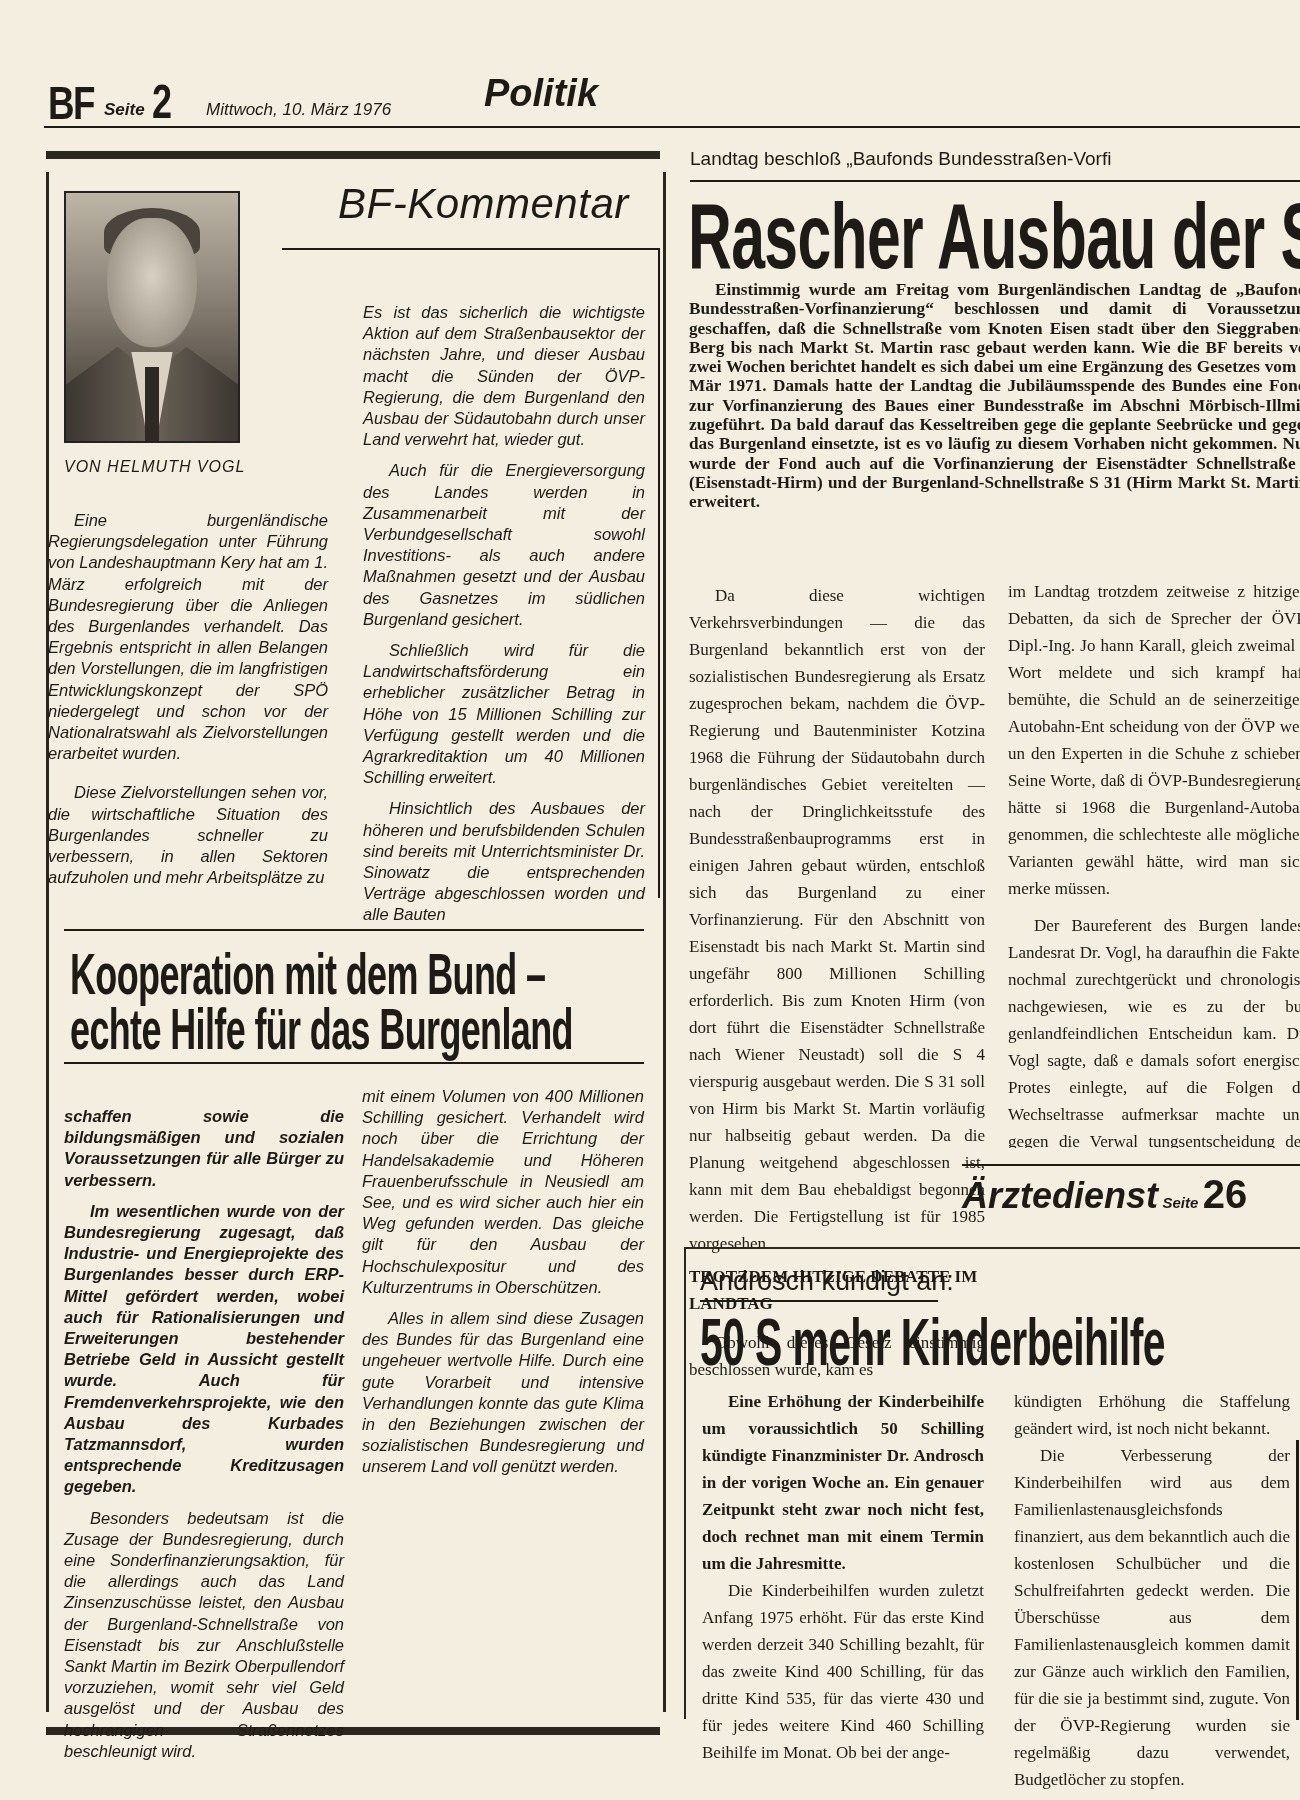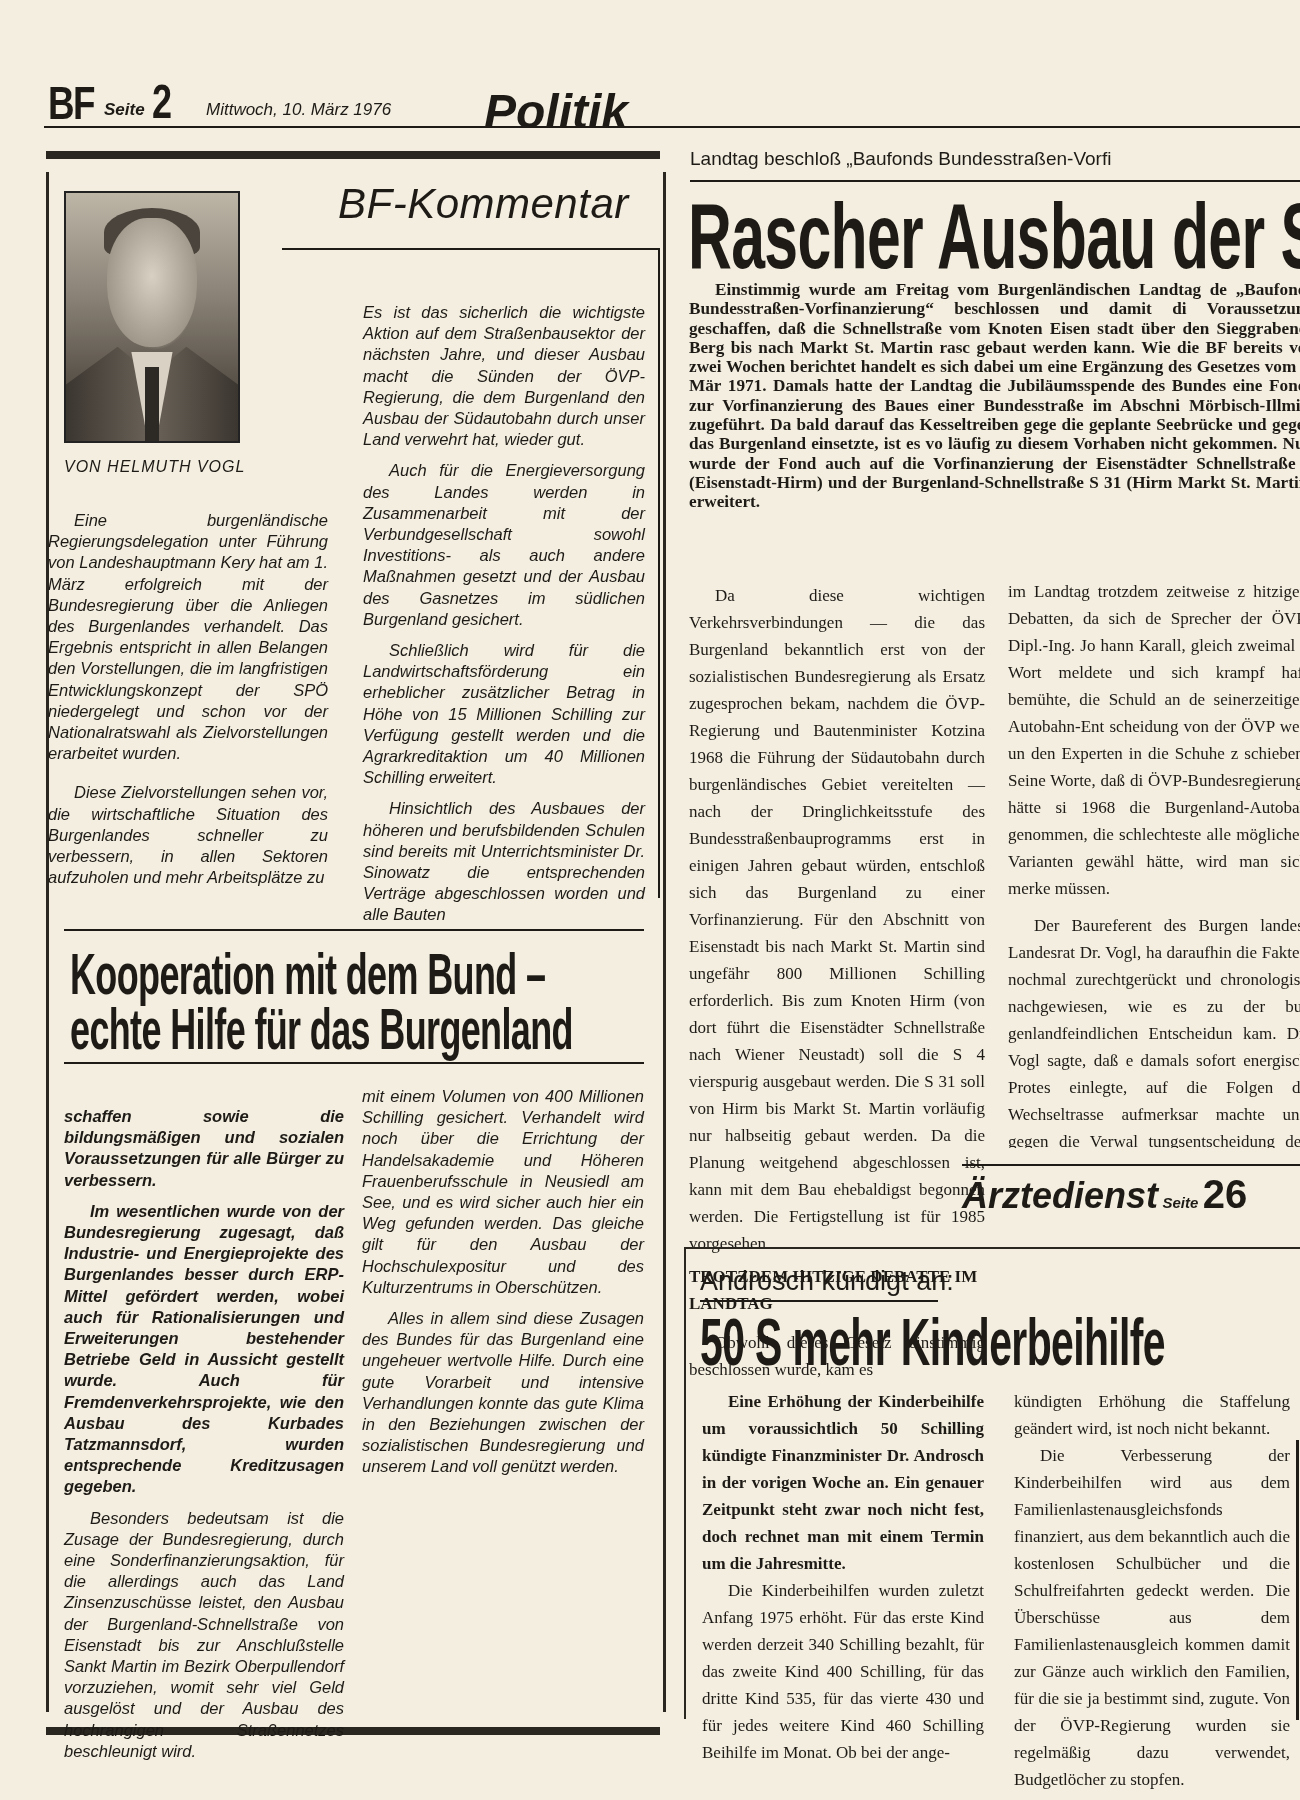--- a/index.html
+++ b/index.html
@@ -3,21 +3,21 @@
 <meta charset="utf-8">
 <style>
   html,body{margin:0;padding:0;}
   body{width:1300px;height:1800px;background:#f3eee0;overflow:hidden;position:relative;color:#1e1b16;font-family:"Liberation Sans",sans-serif;}
   .abs{position:absolute;}
   
   .mast-bf{left:48px;top:80px;font-family:"Liberation Sans",sans-serif;font-weight:bold;font-size:46px;letter-spacing:-2px;transform:scaleX(0.8);transform-origin:left;line-height:1;}
   .mast-seite{left:104px;top:100px;font-size:17px;font-weight:bold;font-style:italic;}
   .mast-num{left:152px;top:78px;font-size:48px;font-weight:bold;transform:scaleX(0.75);transform-origin:left;line-height:1;}
   .mast-date{left:206px;top:100px;font-size:17px;font-style:italic;}
-  .mast-section{left:484px;top:84px;font-size:48px;font-style:italic;font-weight:bold;}
+  .mast-section{left:484px;top:72px;font-size:38px;font-style:italic;font-weight:bold;}
   .rule{background:#1e1b16;}
   
   .box-comment{left:46px;top:172px;width:614px;height:1540px;border-left:3px solid #2a2620;border-right:3px solid #2a2620;}
   .thickbar{background:#2a2620;}
   .photo{left:64px;top:191px;width:172px;height:248px;border:2px solid #222;background:
     radial-gradient(ellipse 55px 75px at 52% 42%,#cfc7b8 0%,#a8a092 55%,transparent 70%),
     linear-gradient(180deg,#bdb5a6 0%,#8c8478 40%,#5a534a 75%,#3d3832 100%);overflow:hidden;}
   .photo .suit{position:absolute;left:0;bottom:0;width:100%;height:38%;background:linear-gradient(90deg,#3b3630,#6b6359 50%,#3b3630);clip-path:polygon(0 40%,30% 0,50% 30%,70% 0,100% 40%,100% 100%,0 100%);}
   .photo .shirt{position:absolute;left:38%;bottom:0;width:24%;height:36%;background:#d9d2c4;clip-path:polygon(0 0,100% 0,60% 100%,40% 100%);}
   .photo .tie{position:absolute;left:46%;bottom:0;width:8%;height:30%;background:#2d2924;}

